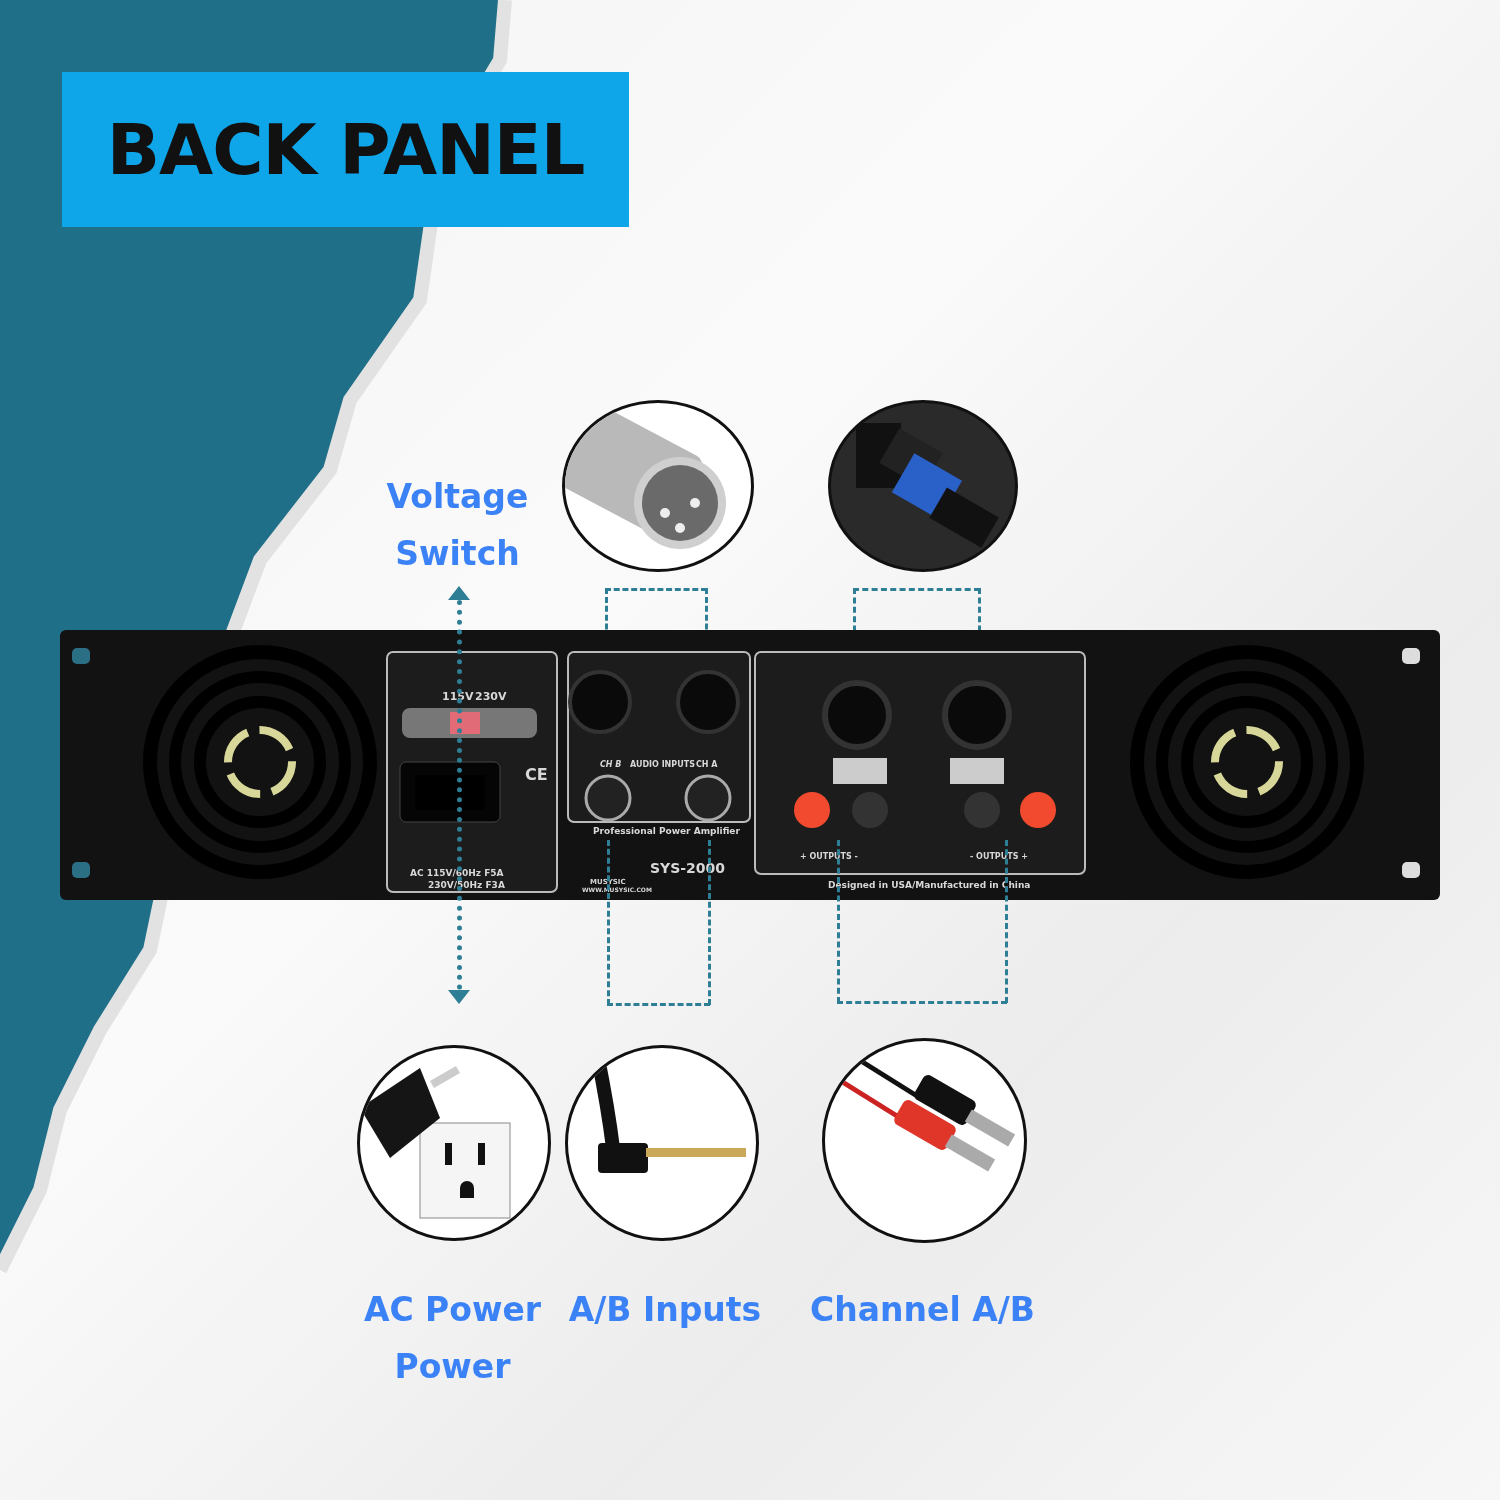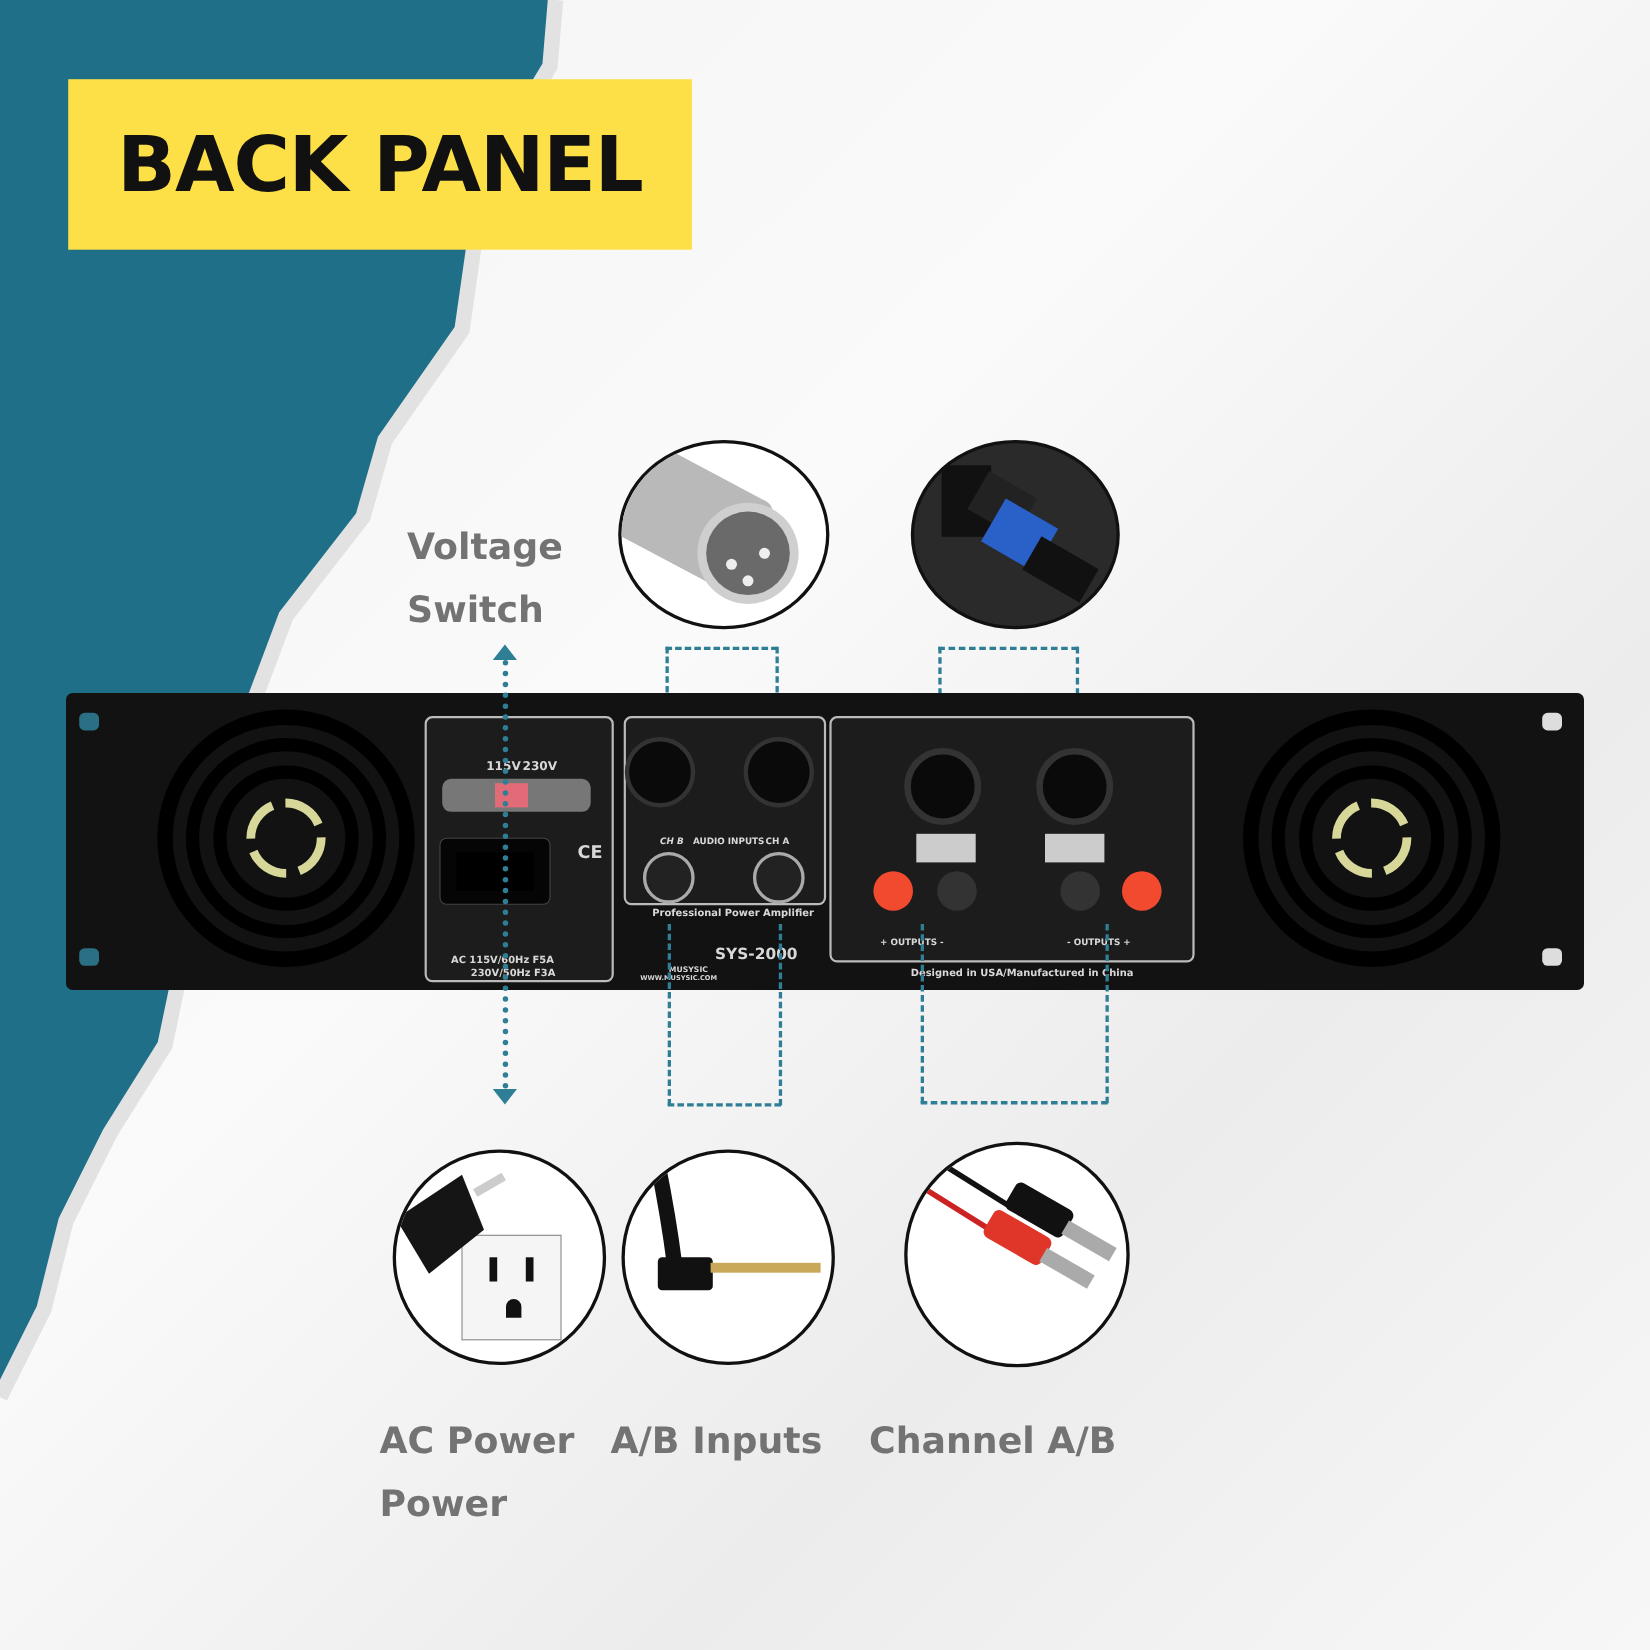--- a/index.html
+++ b/index.html
@@ -3,26 +3,26 @@
 <meta charset="utf-8">
 <style>
   html, body { margin:0; padding:0; }
   body { width:1500px; height:1500px; position:relative; overflow:hidden;
          font-family: "DejaVu Sans", sans-serif;
          background: linear-gradient(135deg,#f4f4f4 0%,#fafafa 40%,#ececec 70%,#f7f7f7 100%); }
   .abs { position:absolute; }
   
   #teal { position:absolute; left:0; top:0; width:1500px; height:1500px; }
   
-  .banner { left:62px; top:72px; width:567px; height:155px; background:#fde047;
+  .banner { left:62px; top:72px; width:567px; height:155px; background:#0ea5e9;
             display:flex; align-items:center; justify-content:center; }
   .banner span { font-family:"DejaVu Sans", sans-serif; font-weight:bold; font-size:70px;
                  color:#111; letter-spacing:-1px; }
-  .label { font-family:"DejaVu Sans", sans-serif; font-weight:bold; color:#737373;
-           font-size:33px; line-height:57px; }
+  .label { font-family:"DejaVu Sans", sans-serif; font-weight:bold; color:#3b82f6;
+           font-size:33px; line-height:57px; text-align:center; }
   .circle { border-radius:50%; border:3px solid #111; background:#fff; overflow:hidden; box-sizing:border-box; }
   
   .amp { left:60px; top:630px; width:1380px; height:270px; }
   .dash-v { border-left:3px dashed #2e7f95; width:0; }
   .dash-h { border-top:3px dashed #2e7f95; height:0; }
   .dot-v { border-left:5px dotted #2e7f95; width:0; }
   .tiny { font-family:"DejaVu Sans", sans-serif; color:#d8d8d8; font-weight:bold; }
 </style>
 </head>
 <body>
@@ -118,21 +118,21 @@
   <div class="abs tiny" style="left:358px;top:60px;font-size:11px;margin-left:24px;">115V</div>
   <div class="abs tiny" style="left:415px;top:60px;font-size:11px;">230V</div>
   <div class="abs tiny" style="left:465px;top:135px;font-size:16px;">CE</div>
   <div class="abs tiny" style="left:350px;top:238px;font-size:9px;">AC 115V/60Hz  F5A</div>
   <div class="abs tiny" style="left:368px;top:250px;font-size:9px;">230V/50Hz  F3A</div>
   <div class="abs tiny" style="left:540px;top:130px;font-size:8px;font-style:italic;">CH B</div>
   <div class="abs tiny" style="left:570px;top:130px;font-size:8px;">AUDIO INPUTS</div>
   <div class="abs tiny" style="left:636px;top:130px;font-size:8px;">CH A</div>
   <div class="abs tiny" style="left:533px;top:196px;font-size:9px;">Professional Power Amplifier</div>
   <div class="abs tiny" style="left:590px;top:230px;font-size:14px;">SYS-2000</div>
-  <div class="abs tiny" style="left:548px;top:248px;font-size:7px;">MUSYSIC</div>
+  <div class="abs tiny" style="left:530px;top:248px;font-size:7px;">MUSYSIC</div>
   <div class="abs tiny" style="left:522px;top:256px;font-size:6px;">WWW.MUSYSIC.COM</div>
   <div class="abs tiny" style="left:740px;top:222px;font-size:8px;">+ OUTPUTS -</div>
   <div class="abs tiny" style="left:910px;top:222px;font-size:8px;">- OUTPUTS +</div>
   <div class="abs tiny" style="left:768px;top:250px;font-size:9px;">Designed in USA/Manufactured in China</div>
 </div>
 
 <div class="abs dot-v" style="left:457px;top:600px;height:390px;"></div>
 <div class="abs" style="left:448px;top:586px;width:0;height:0;border-left:11px solid transparent;border-right:11px solid transparent;border-bottom:14px solid #2e7f95;"></div>
 <div class="abs" style="left:448px;top:990px;width:0;height:0;border-left:11px solid transparent;border-right:11px solid transparent;border-top:14px solid #2e7f95;"></div>
 

